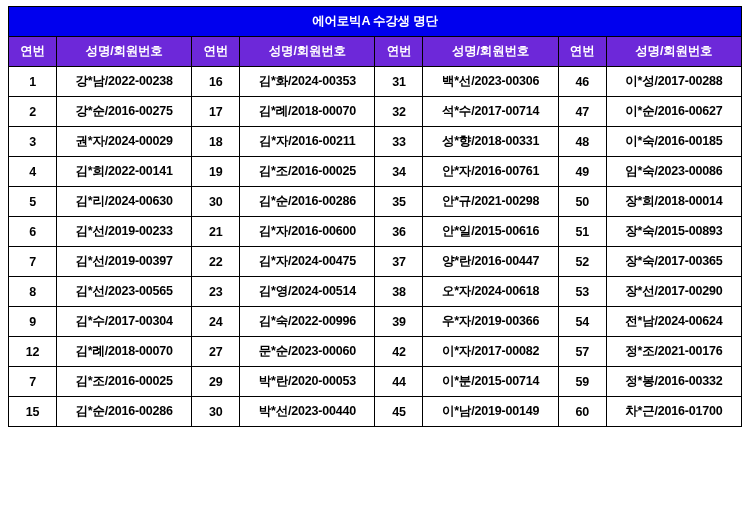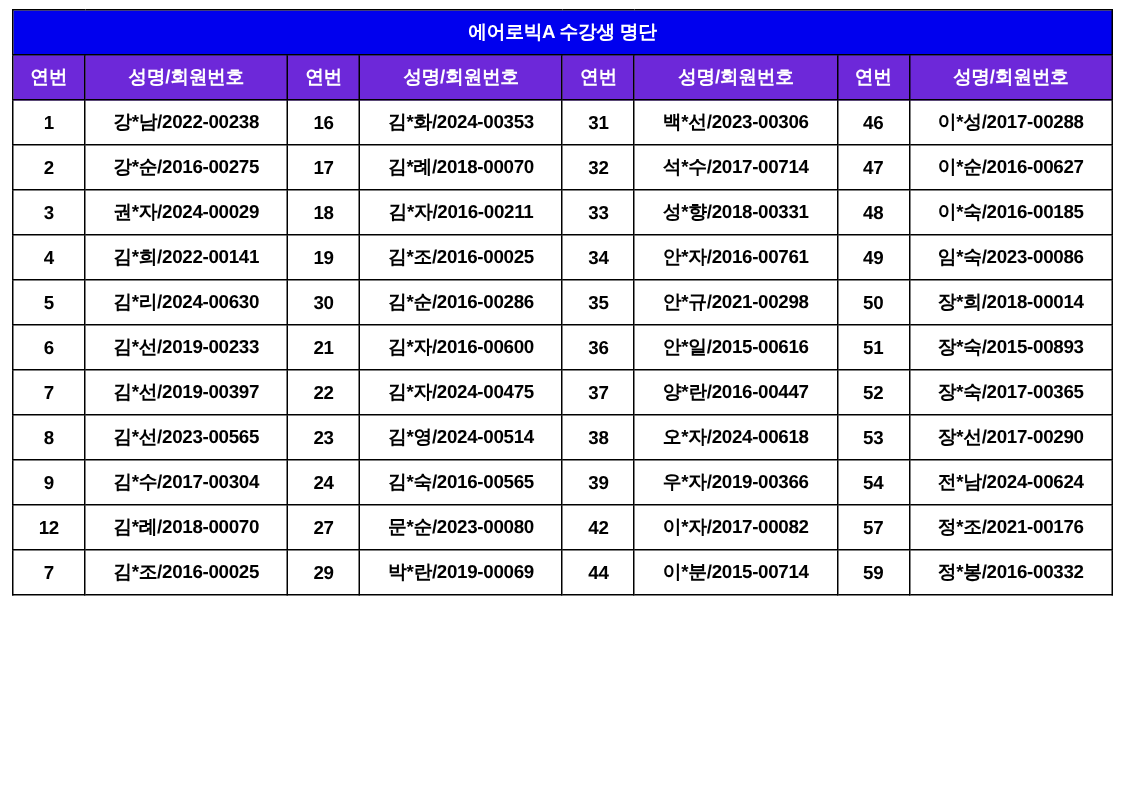--- a/index.html
+++ b/index.html
@@ -162,41 +162,51 @@
           <td>김*영/2024-00514</td>
           <td>38</td>
           <td>오*자/2024-00618</td>
           <td>53</td>
           <td>장*선/2017-00290</td>
         </tr>
         <tr>
           <td>9</td>
           <td>김*수/2017-00304</td>
           <td>24</td>
-          <td>김*숙/2016-00565</td>
+          <td>김*숙/2022-00996</td>
           <td>39</td>
           <td>우*자/2019-00366</td>
           <td>54</td>
           <td>전*남/2024-00624</td>
         </tr>
         <tr>
           <td>12</td>
           <td>김*례/2018-00070</td>
           <td>27</td>
-          <td>문*순/2023-00080</td>
+          <td>문*순/2023-00060</td>
           <td>42</td>
           <td>이*자/2017-00082</td>
           <td>57</td>
           <td>정*조/2021-00176</td>
         </tr>
         <tr>
           <td>7</td>
           <td>김*조/2016-00025</td>
           <td>29</td>
-          <td>박*란/2019-00069</td>
+          <td>박*란/2020-00053</td>
           <td>44</td>
           <td>이*분/2015-00714</td>
           <td>59</td>
           <td>정*봉/2016-00332</td>
+        </tr>
+        <tr>
+          <td>15</td>
+          <td>김*순/2016-00286</td>
+          <td>30</td>
+          <td>박*선/2023-00440</td>
+          <td>45</td>
+          <td>이*남/2019-00149</td>
+          <td>60</td>
+          <td>차*근/2016-01700</td>
         </tr>
       </tbody>
   </table>
 </div>
 
 </body></html>

